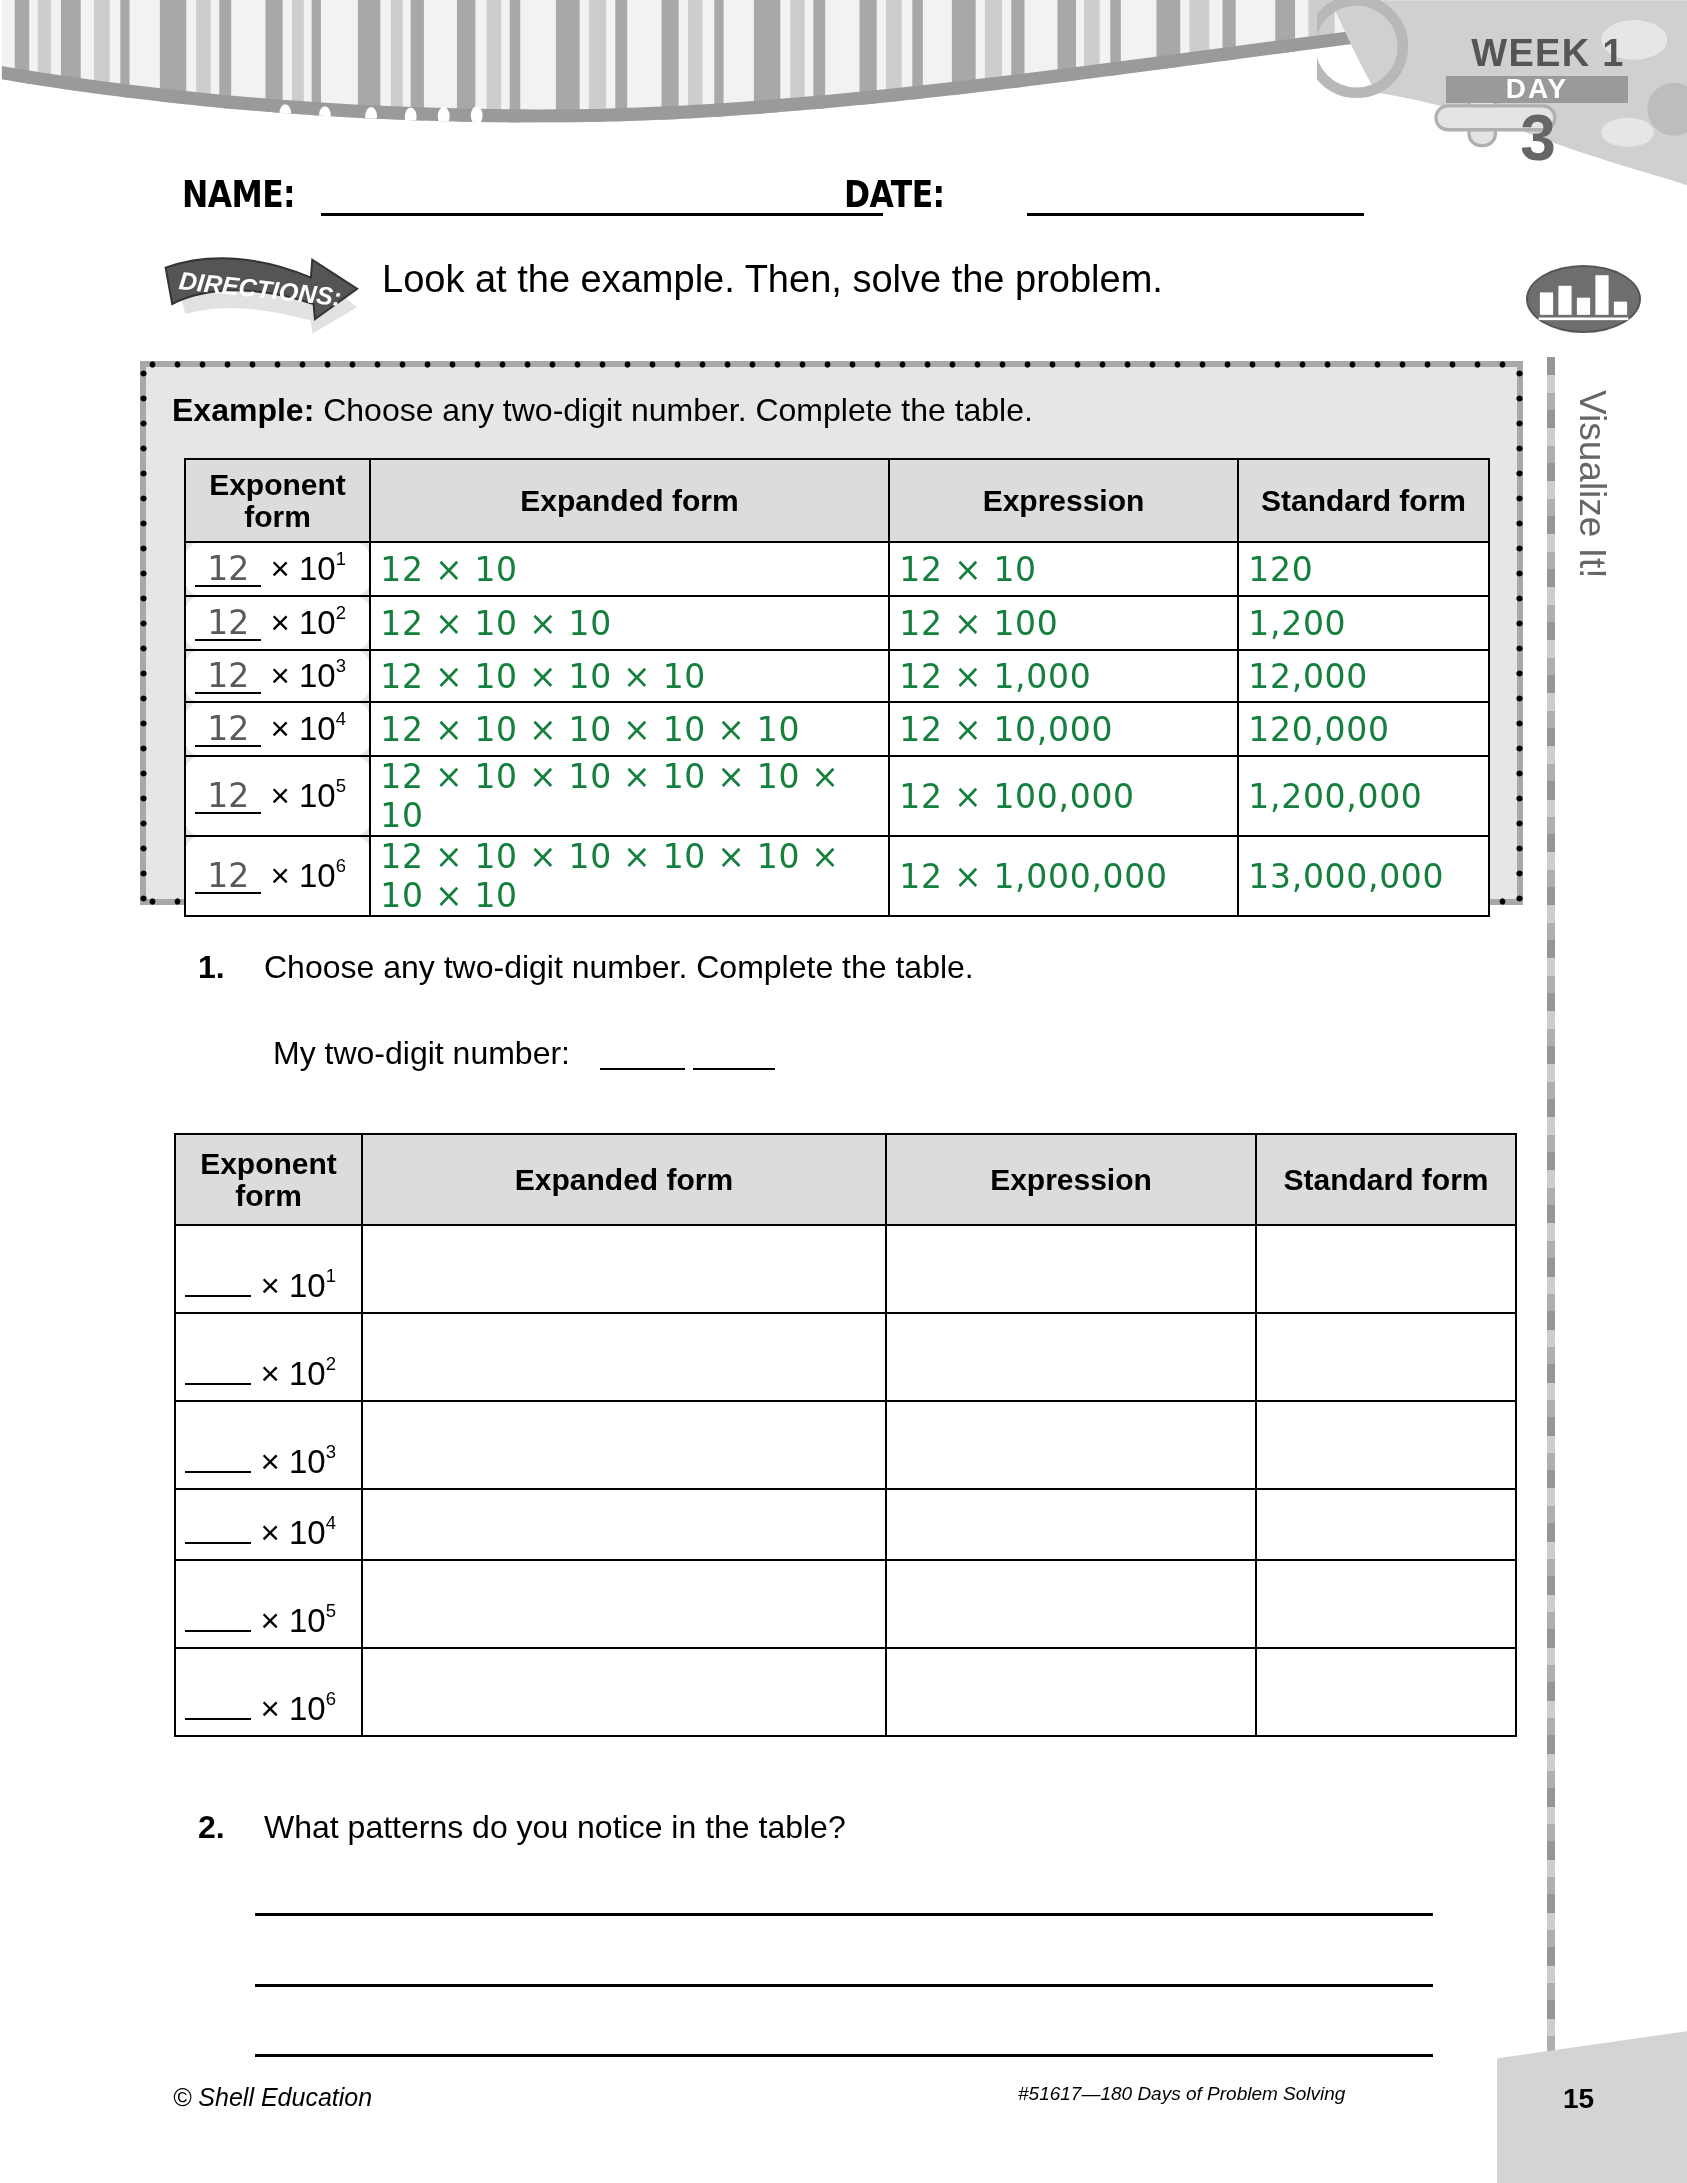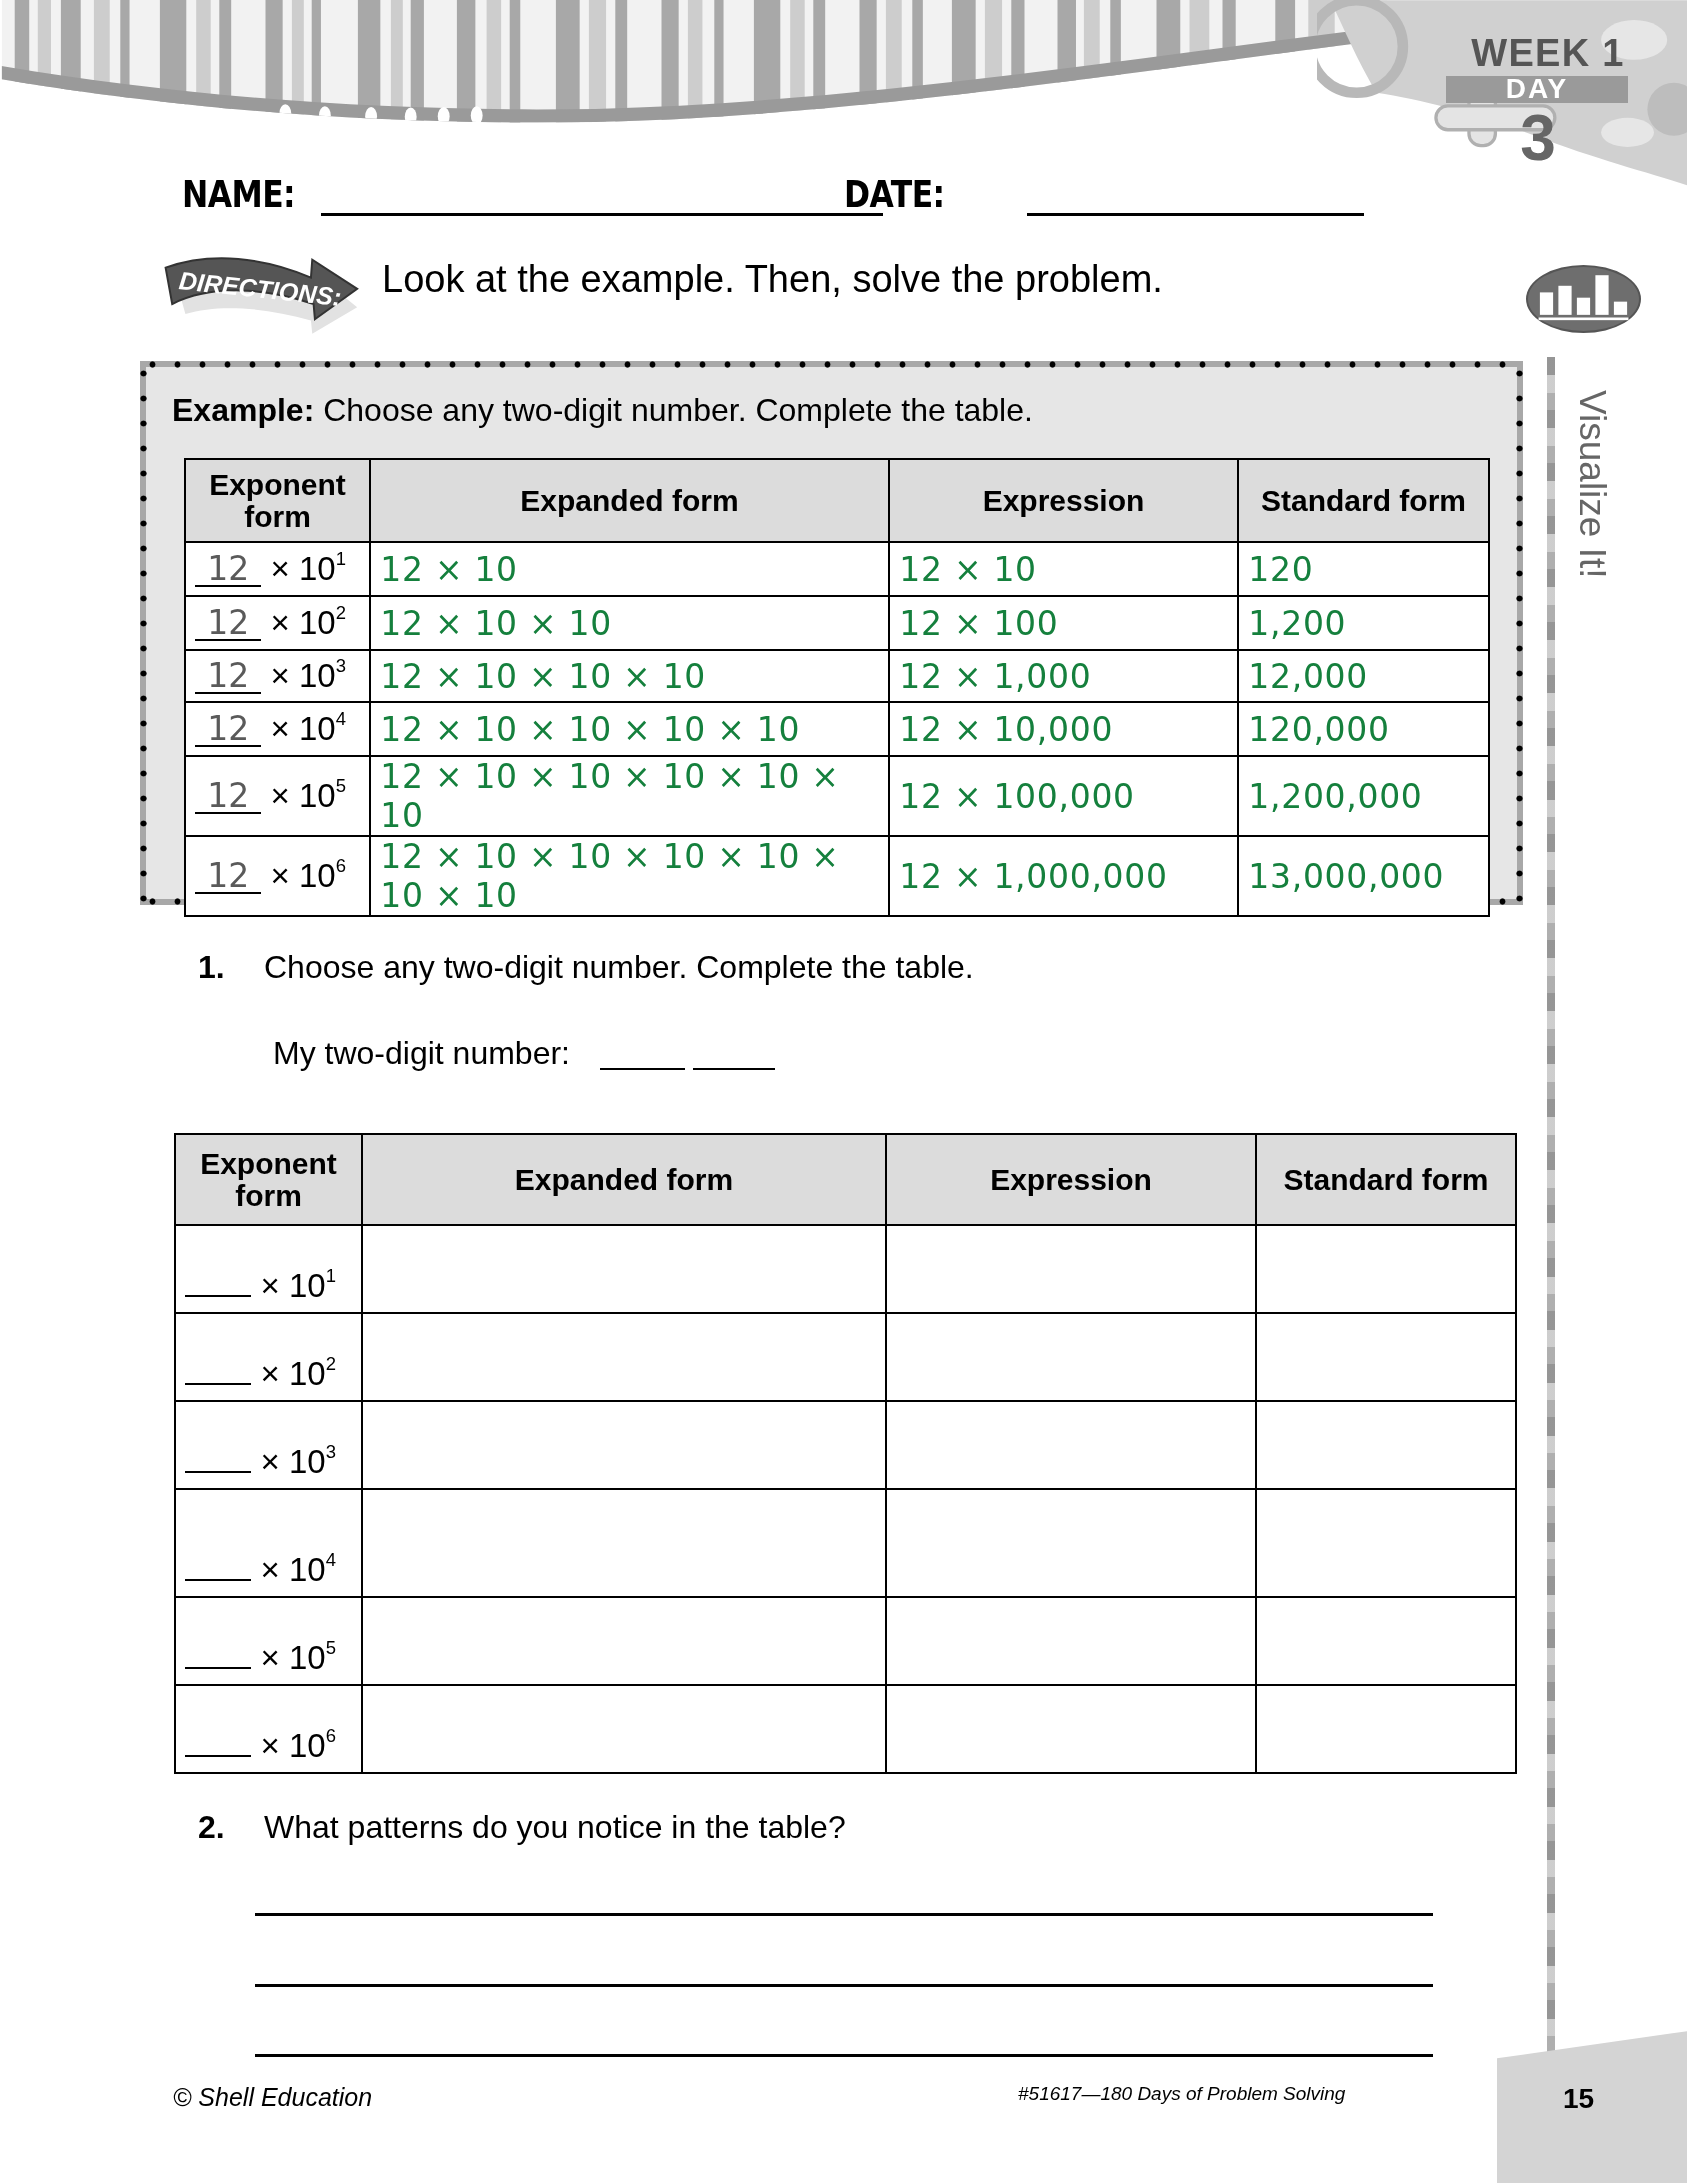--- a/index.html
+++ b/index.html
@@ -37,21 +37,21 @@
   .dots-h { height:6.6px; background-image: radial-gradient(circle, #000 2.6px, transparent 3.3px); background-size:25px 6.6px; }
   .dots-v { width:6.6px; background-image: radial-gradient(circle, #000 2.6px, transparent 3.3px); background-size:6.6px 25px; }
   .example-title { position:absolute; left:172px; top:392px; font-size:32px; white-space:nowrap; }
   .example-title b { font-weight:bold; }
 
   table.ws { position:absolute; border-collapse:collapse; table-layout:fixed; }
   table.ws th, table.ws td { border:2.6px solid #000; padding:0; }
   table.ws th { background:#dcdcdc; font-weight:bold; font-size:30px; text-align:center; line-height:1.05; }
   table.ws td { background:#fff; font-size:33px; }
   .hand { color:#15803d; font-family:"DejaVu Sans", sans-serif; font-weight:normal; letter-spacing:0.7px; padding-left:9.3px !important; }
-  .expcell { white-space:nowrap; padding-left:9.3px !important; }
+  .expcell { white-space:nowrap; padding-left:9.3px !important;border-radius:16px; }
   .blank { display:inline-block; min-width:66px; border-bottom:2px solid #000; text-align:center; color:#5a5a5a; font-family:"DejaVu Sans", sans-serif; line-height:1; }
   sup { font-size:18.5px; vertical-align:14.6px; line-height:0; }
 
   .q { position:absolute; font-size:32px; white-space:nowrap; }
   .q .num { font-weight:bold; display:inline-block; width:66px; }
   .answer-line { position:absolute; left:255px; width:1178px; height:2.6px; background:#000; }
 
   .footer-left { position:absolute; left:173px; top:2083px; font-style:italic; font-size:25px; }
   .footer-right { position:absolute; left:1018px; top:2083px; font-style:italic; font-size:19px; white-space:nowrap; }
   .page-tab { position:absolute; left:1497px; top:2031px; width:191px; height:152px; background:#d4d4d4; clip-path:polygon(0 18%, 100% 0, 100% 100%, 0 100%); }
@@ -270,21 +270,21 @@
       <td></td>
       <td></td>
       <td></td>
     </tr>
     <tr style="height:88px">
       <td class="expcell" style="vertical-align:bottom; padding-bottom:6.6px !important;"><span class="blank"></span> <span>× 10</span><sup>3</sup></td>
       <td></td>
       <td></td>
       <td></td>
     </tr>
-    <tr style="height:108px">
+    <tr style="height:71px">
       <td class="expcell" style="vertical-align:bottom; padding-bottom:6.6px !important;"><span class="blank"></span> <span>× 10</span><sup>4</sup></td>
       <td></td>
       <td></td>
       <td></td>
     </tr>
     <tr style="height:88px">
       <td class="expcell" style="vertical-align:bottom; padding-bottom:6.6px !important;"><span class="blank"></span> <span>× 10</span><sup>5</sup></td>
       <td></td>
       <td></td>
       <td></td>

